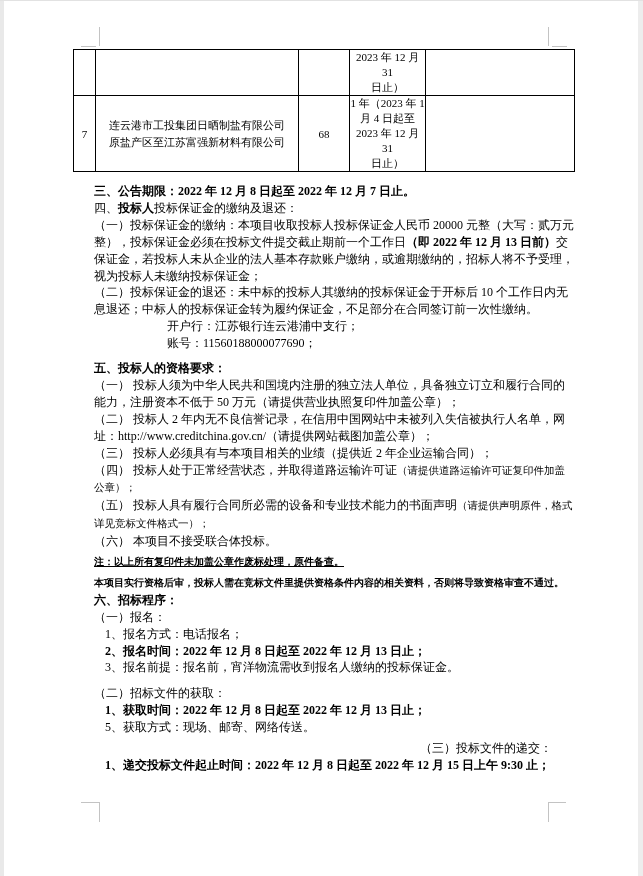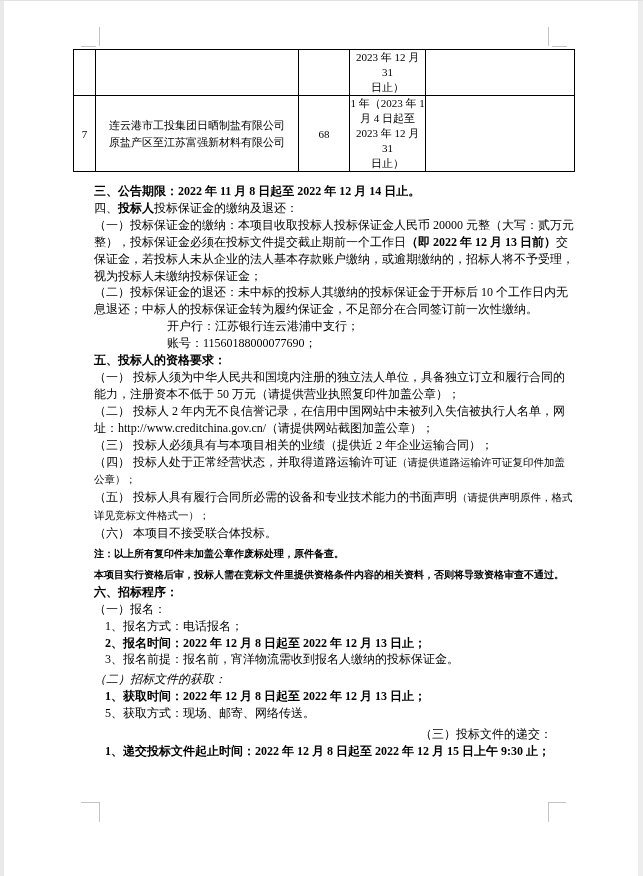--- a/index.html
+++ b/index.html
@@ -82,46 +82,46 @@
           <div class="cl">月 4 日起至</div>
           <div class="cl">2023 年 12 月 31</div>
           <div class="cl">日止）</div>
         </td>
         <td class="c-note"></td>
       </tr>
     </tbody>
 </table>
 
 <div class="content">
-    <div class="line"><span class="s-b">三、公告期限：2022 年 11 月 8 日起至 2022 年 12 月 14 日止。</span></div>
+    <div class="line"><span class="s-b">三、公告期限：2022 年 12 月 8 日起至 2022 年 12 月 7 日止。</span></div>
     <div class="line"><span class="s-n">四、</span><span class="s-b">投标人</span><span class="s-n">投标保证金的缴纳及退还：</span></div>
     <div class="line"><span class="s-n">（一）投标保证金的缴纳：本项目收取投标人投标保证金人民币 20000 元整（大写：贰万元</span></div>
     <div class="line"><span class="s-n">整），投标保证金必须在投标文件提交截止期前一个工作日</span><span class="s-b">（即 2022 年 12 月 13 日前）</span><span class="s-n">交</span></div>
     <div class="line"><span class="s-n">保证金，若投标人未从企业的法人基本存款账户缴纳，或逾期缴纳的，招标人将不予受理，</span></div>
     <div class="line"><span class="s-n">视为投标人未缴纳投标保证金；</span></div>
     <div class="line"><span class="s-n">（二）投标保证金的退还：未中标的投标人其缴纳的投标保证金于开标后 10 个工作日内无</span></div>
     <div class="line"><span class="s-n">息退还；中标人的投标保证金转为履约保证金，不足部分在合同签订前一次性缴纳。</span></div>
     <div class="line ind2"><span class="s-n">开户行：江苏银行连云港浦中支行；</span></div>
     <div class="line ind2"><span class="s-n">账号：11560188000077690；</span></div>
-    <div class="line" style="margin-top: 0;"><span class="s-b">五、投标人的资格要求：</span></div>
+    <div class="line" style="margin-top: 8px;"><span class="s-b">五、投标人的资格要求：</span></div>
     <div class="line"><span class="s-n">（一） 投标人须为中华人民共和国境内注册的独立法人单位，具备独立订立和履行合同的</span></div>
     <div class="line"><span class="s-n">能力，注册资本不低于 50 万元（请提供营业执照复印件加盖公章）；</span></div>
     <div class="line"><span class="s-n">（二） 投标人 2 年内无不良信誉记录，在信用中国网站中未被列入失信被执行人名单，网</span></div>
     <div class="line"><span class="s-n">址：http://www.creditchina.gov.cn/（请提供网站截图加盖公章）；</span></div>
     <div class="line"><span class="s-n">（三） 投标人必须具有与本项目相关的业绩（提供近 2 年企业运输合同）；</span></div>
     <div class="line"><span class="s-n">（四） 投标人处于正常经营状态，并取得道路运输许可证</span><span class="s-sm">（请提供道路运输许可证复印件加盖</span></div>
     <div class="line"><span class="s-sm">公章）；</span></div>
     <div class="line"><span class="s-n">（五） 投标人具有履行合同所必需的设备和专业技术能力的书面声明</span><span class="s-sm">（请提供声明原件，格式</span></div>
     <div class="line"><span class="s-sm">详见竞标文件格式一）；</span></div>
     <div class="line"><span class="s-n">（六） 本项目不接受联合体投标。</span></div>
-    <div class="line" style="margin-top: 3px;"><span class="s-bs">注：以上所有复印件未加盖公章作废标处理，原件备查。</span></div>
+    <div class="line" style="margin-top: 3px; text-decoration: underline;"><span class="s-bs">注：以上所有复印件未加盖公章作废标处理，原件备查。</span></div>
     <div class="line" style="margin-top: 3px;"><span class="s-bs">本项目实行资格后审，投标人需在竞标文件里提供资格条件内容的相关资料，否则将导致资格审查不通过。</span></div>
     <div class="line"><span class="s-b">六、招标程序：</span></div>
     <div class="line"><span class="s-n">（一）报名：</span></div>
     <div class="line ind1"><span class="s-n">1、报名方式：电话报名；</span></div>
     <div class="line ind1"><span class="s-b">2、报名时间：2022 年 12 月 8 日起至 2022 年 12 月 13 日止；</span></div>
     <div class="line ind1"><span class="s-n">3、报名前提：报名前，宵洋物流需收到报名人缴纳的投标保证金。</span></div>
-    <div class="line" style="margin-top: 3px; font-style: italic;"><span class="s-n">（二）招标文件的获取：</span></div>
+    <div class="line" style="margin-top: 9px;"><span class="s-n">（二）招标文件的获取：</span></div>
     <div class="line ind1"><span class="s-b">1、获取时间：2022 年 12 月 8 日起至 2022 年 12 月 13 日止；</span></div>
     <div class="line ind1"><span class="s-n">5、获取方式：现场、邮寄、网络传送。</span></div>
     <div class="line" style="margin-top: 4px; text-align: right;"><span class="s-n">（三）投标文件的递交：</span></div>
     <div class="line ind1"><span class="s-b">1、递交投标文件起止时间：2022 年 12 月 8 日起至 2022 年 12 月 15 日上午 9:30 止；</span></div>
   </div>
 
 </body></html>

